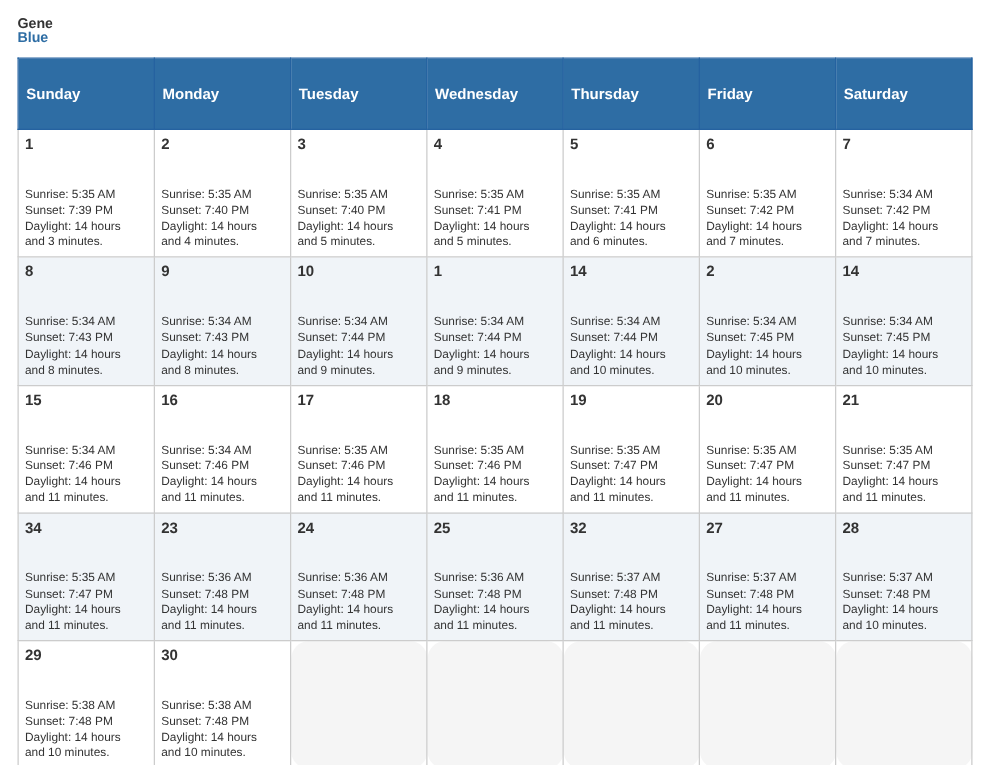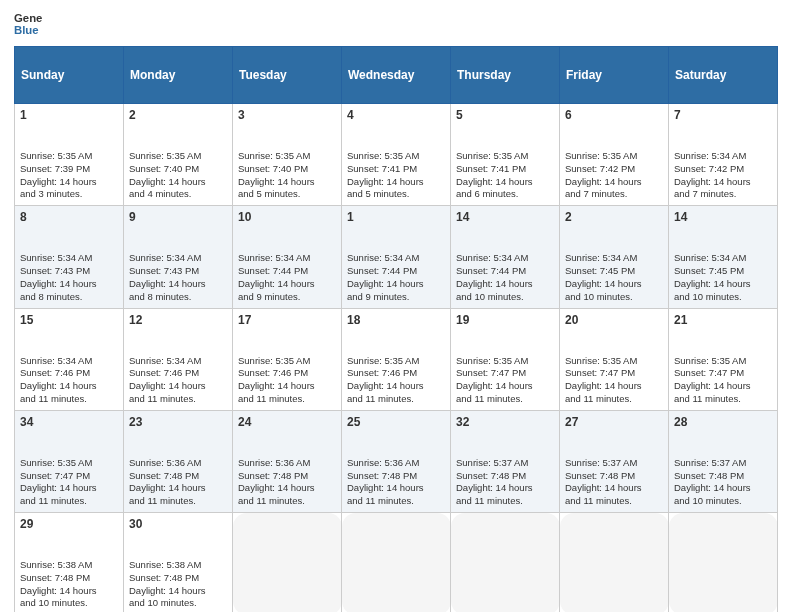--- a/index.html
+++ b/index.html
@@ -183,21 +183,21 @@
             <span class="day-num">14</span>
             <div class="cell-text">Sunrise: 5:34 AM<br>Sunset: 7:45 PM<br>Daylight: 14 hours<br>and 10 minutes.</div>
           </td>
         </tr>
         <tr>
           <td>
             <span class="day-num">15</span>
             <div class="cell-text">Sunrise: 5:34 AM<br>Sunset: 7:46 PM<br>Daylight: 14 hours<br>and 11 minutes.</div>
           </td>
           <td>
-            <span class="day-num">12</span>
+            <span class="day-num">16</span>
             <div class="cell-text">Sunrise: 5:34 AM<br>Sunset: 7:46 PM<br>Daylight: 14 hours<br>and 11 minutes.</div>
           </td>
           <td>
             <span class="day-num">17</span>
             <div class="cell-text">Sunrise: 5:35 AM<br>Sunset: 7:46 PM<br>Daylight: 14 hours<br>and 11 minutes.</div>
           </td>
           <td>
             <span class="day-num">18</span>
             <div class="cell-text">Sunrise: 5:35 AM<br>Sunset: 7:46 PM<br>Daylight: 14 hours<br>and 11 minutes.</div>
           </td>

